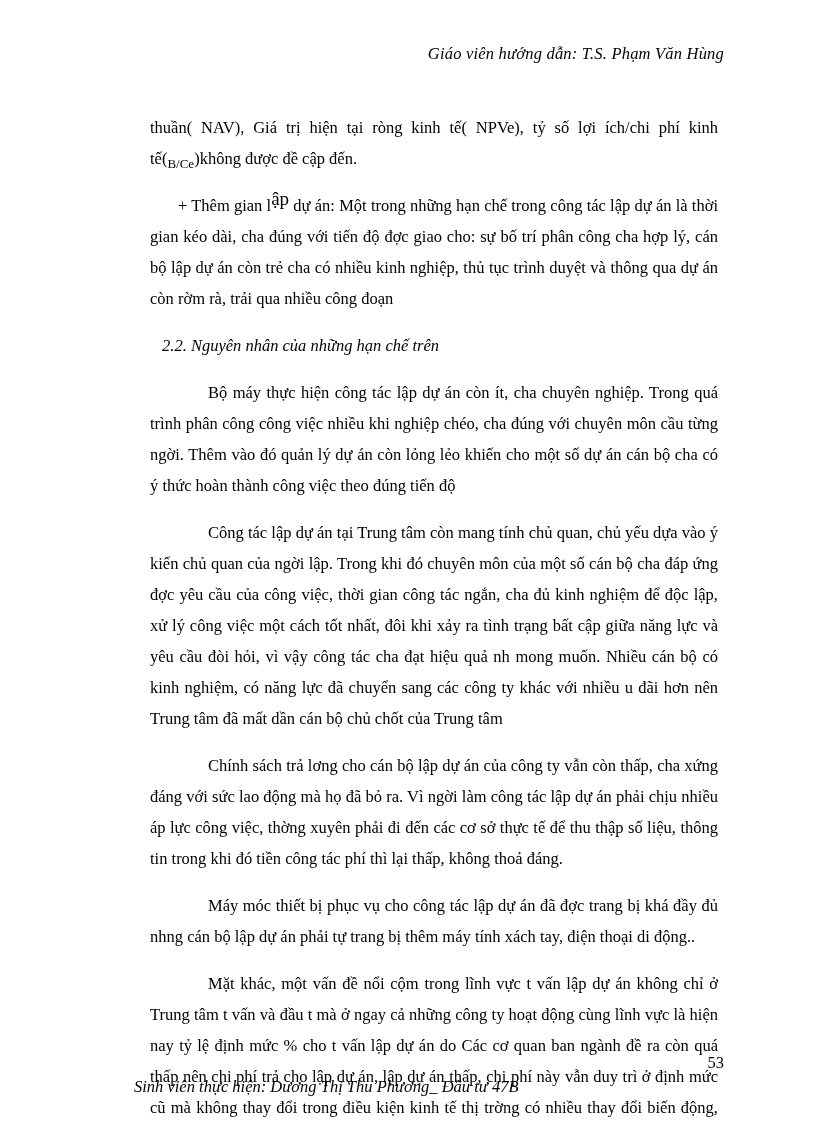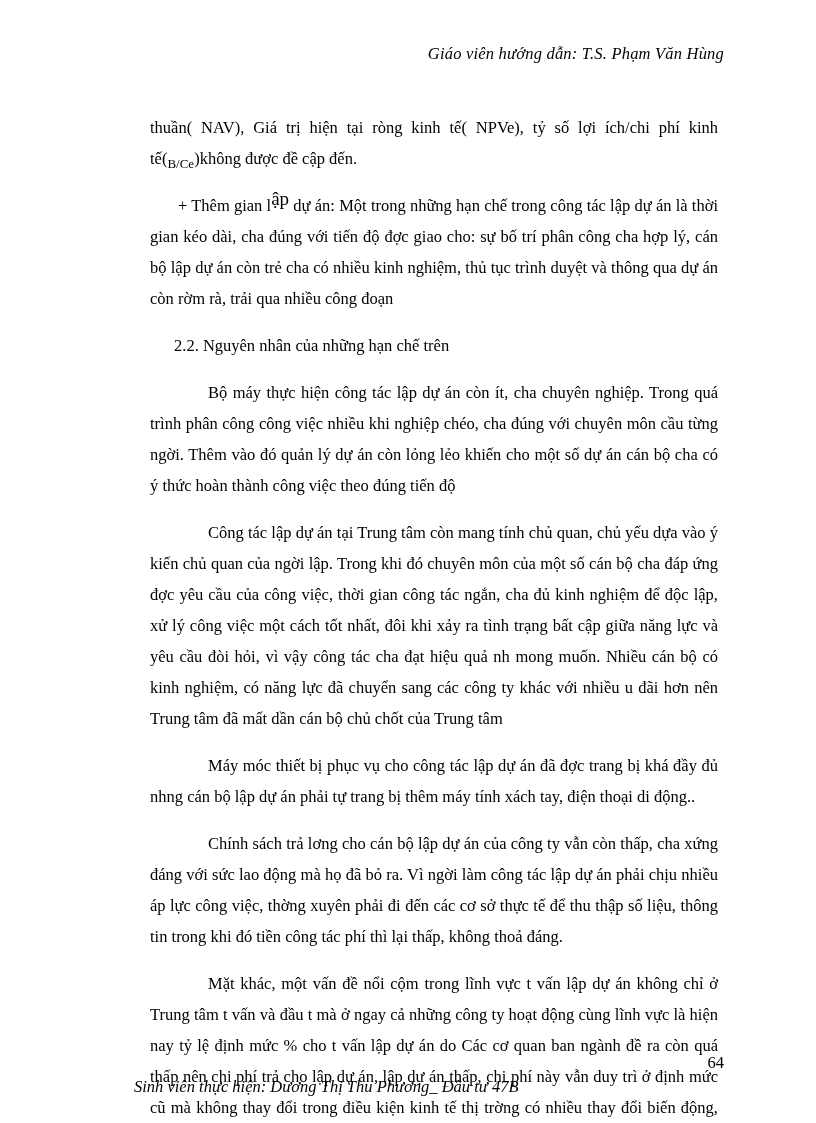--- a/index.html
+++ b/index.html
@@ -39,21 +39,22 @@
     text-align: justify;
     text-justify: inter-word;
   }
   .indent {
     text-indent: 58px;
   }
   .indent-small {
     text-indent: 28px;
   }
   .sub-head {
-    margin: 12px;
+    margin: 0;
+    font-style: italic;
     text-indent: 28px;
     font-size: 16.5px;
   }
   .sup-inline {
     font-size: 19px;
     vertical-align: super;
     line-height: 0;
   }
   .sub-inline {
     font-size: 13px;
@@ -80,33 +81,33 @@
 <body>
 
 <div class="page">
 
   <div class="header">Giáo viên hướng dẫn: T.S. Phạm Văn Hùng</div>
 
   <div class="body-block">
 
     <p class="para"><span>thuần( NAV), Giá trị hiện tại ròng kinh tế( NPVe), tỷ số lợi ích/chi phí kinh tế(</span><span class="sub-inline">B/Ce</span><span>)không được đề cập đến.</span></p>
 
-    <p class="para indent-small"><span>+ Thêm gian l</span><span class="sup-inline">ập</span><span> dự án: Một trong những hạn chế trong công tác lập dự án là thời gian kéo dài, cha   đúng với tiến độ đợc   giao cho: sự bố trí phân công cha hợp lý, cán bộ lập dự án còn trẻ cha   có nhiều kinh nghiệm, thủ tục trình duyệt và thông qua dự án còn rờm   rà, trải qua nhiều công đoạn</span></p>
+    <p class="para indent-small"><span>+ Thêm gian l</span><span class="sup-inline">ập</span><span> dự án: Một trong những hạn chế trong công tác lập dự án là thời gian kéo dài, cha   đúng với tiến độ đợc   giao cho: sự bố trí phân công cha hợp lý, cán bộ lập dự án còn trẻ cha   có nhiều kinh nghiệp, thủ tục trình duyệt và thông qua dự án còn rờm   rà, trải qua nhiều công đoạn</span></p>
 
     <p class="sub-head">2.2. Nguyên nhân của những hạn chế trên</p>
 
     <p class="para indent">Bộ máy thực hiện công tác lập dự án còn ít, cha   chuyên nghiệp. Trong quá trình phân công công việc nhiều khi nghiệp chéo, cha   đúng với chuyên môn cầu từng ngời.   Thêm vào đó quản lý dự án còn lỏng lẻo khiến cho một số dự án cán bộ cha   có ý thức hoàn thành công việc theo đúng tiến độ</p>
 
     <p class="para indent">Công tác lập dự án tại Trung tâm còn mang tính chủ quan, chủ yếu dựa vào ý kiến chủ quan của ngời   lập. Trong khi đó chuyên môn của một số cán bộ cha đáp ứng đợc   yêu cầu của công việc, thời gian công tác ngắn, cha   đủ kinh nghiệm để độc lập, xử lý công việc một cách tốt nhất, đôi khi xảy ra tình trạng bất cập giữa năng lực và yêu cầu đòi hỏi, vì vậy công tác cha   đạt hiệu quả nh   mong muốn. Nhiều cán bộ có kinh nghiệm, có năng lực đã chuyển sang các công ty khác với nhiều u   đãi hơn nên Trung tâm đã mất dần cán bộ chủ chốt của Trung tâm</p>
 
+    <p class="para indent">Chính sách trả lơng   cho cán bộ lập dự án của công ty vẫn còn thấp, cha xứng đáng với sức lao động mà họ đã bỏ ra. Vì ngời   làm công tác lập dự án phải chịu nhiều áp lực công việc, thờng   xuyên phải đi đến các cơ sở thực tế để thu thập số liệu, thông tin trong khi đó tiền công tác phí thì lại thấp, không thoả đáng.</p>
+
     <p class="para indent">Máy móc thiết bị phục vụ cho công tác lập dự án đã đợc   trang bị khá đầy đủ nhng   cán bộ lập dự án phải tự trang bị thêm máy tính xách tay, điện thoại di động..</p>
-
-    <p class="para indent">Chính sách trả lơng   cho cán bộ lập dự án của công ty vẫn còn thấp, cha xứng đáng với sức lao động mà họ đã bỏ ra. Vì ngời   làm công tác lập dự án phải chịu nhiều áp lực công việc, thờng   xuyên phải đi đến các cơ sở thực tế để thu thập số liệu, thông tin trong khi đó tiền công tác phí thì lại thấp, không thoả đáng.</p>
 
     <p class="para indent"><span>Mặt khác, một vấn đề nổi cộm trong lĩnh vực t</span><span>  vấn lập dự án không chỉ ở Trung tâm t</span><span>  vấn và đầu t</span><span>  mà ở ngay cả những công ty hoạt động cùng lĩnh vực là hiện nay tỷ lệ định mức % cho t</span><span>  vấn lập dự án do Các cơ quan ban ngành đề ra còn quá thấp nên chi phí trả cho lập dự án, lập dự án thấp, chi phí này vẫn duy trì ở định mức cũ mà không thay đổi trong điều kiện kinh tế thị trờng   có nhiều thay đổi biến động, nhất là trong thời kỳ mà lạm phát cao. Chính vậy mà Nhà Nớc   cần có một cơ chế chính sách phù hợp thì mới có thể phát triển lĩnh vực này. Đây là một vấn đề cấp bách  trong lĩnh vực xây dựng hiện nay</span></p>
 
   </div>
 
-  <div class="page-number">64</div>
+  <div class="page-number">53</div>
 
   <div class="footer">Sinh viên thực hiện: Dương Thị Thu Phương_ Đầu tư 47B</div>
 
 </div>
 
 </body></html>

